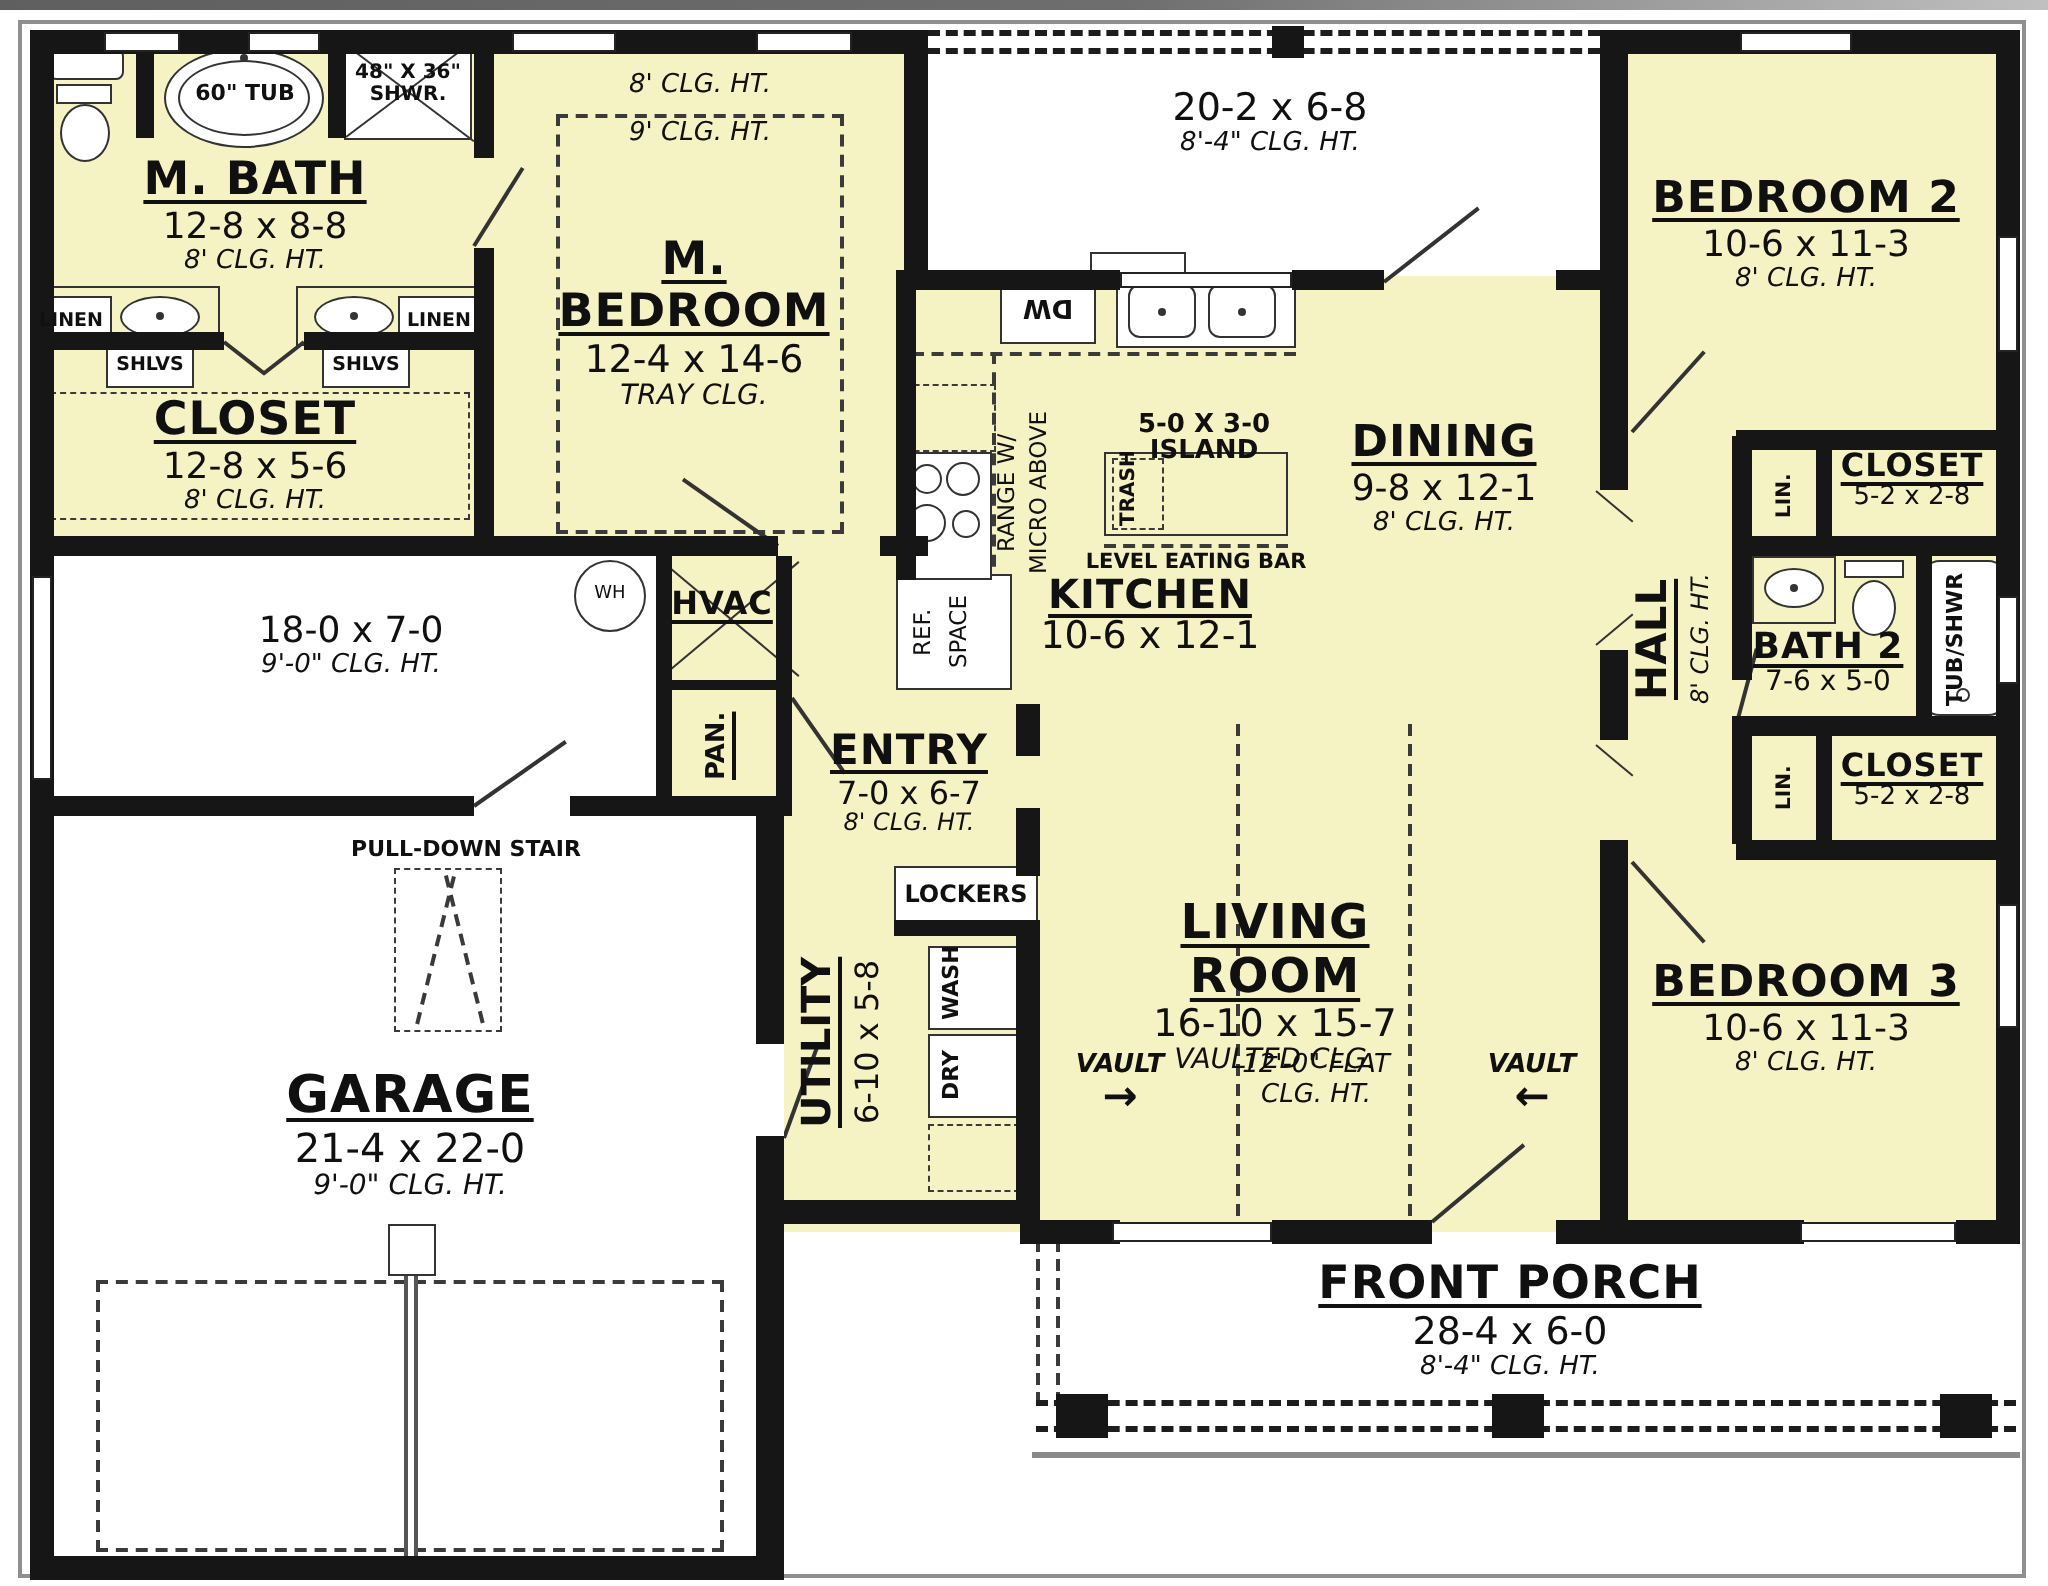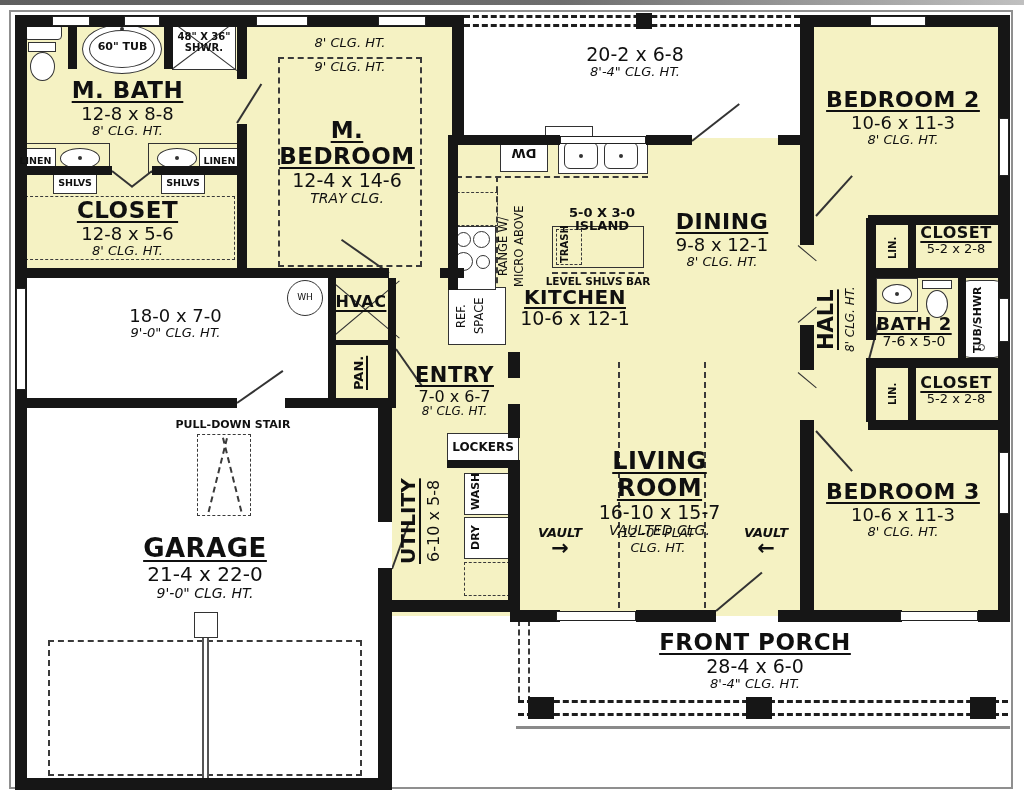--- a/index.html
+++ b/index.html
@@ -251,32 +251,32 @@
   <div class="lbl" style="left:652px;top:210px;width:140px">
     <div class="t" style="font-size:22px">DINING</div>
     <div style="font-size:18px">9-8 x 12-1</div>
     <div class="c" style="font-size:13px">8' CLG. HT.</div>
   </div>
   <div class="lbl" style="left:490px;top:286px;width:170px">
     <div class="t" style="font-size:20px">KITCHEN</div>
     <div style="font-size:19px">10-6 x 12-1</div>
   </div>
   <div class="inlbl" style="left:542px;top:206px;width:120px;font-size:13px">5-0 X 3-0 ISLAND</div>
-  <div class="inlbl" style="left:540px;top:276px;width:116px;font-size:10.5px">LEVEL SHLVS BAR</div>
+  <div class="inlbl" style="left:540px;top:276px;width:116px;font-size:10.5px">LEVEL EATING BAR</div>
   <div class="lbl" style="left:88px;top:306px;width:175px">
     <div style="font-size:18px">18-0 x 7-0</div>
     <div class="c" style="font-size:13px">9'-0" CLG. HT.</div>
   </div>
   <div class="inlbl t" style="left:330px;top:294px;width:62px;font-size:16px">HVAC</div>
   <div class="lbl" style="left:392px;top:364px;width:125px">
     <div class="t" style="font-size:21px">ENTRY</div>
     <div style="font-size:16px">7-0 x 6-7</div>
     <div class="c" style="font-size:12px">8' CLG. HT.</div>
   </div>
-  <div class="lbl" style="left:572px;top:448px;width:175px">
+  <div class="lbl" style="left:550px;top:448px;width:175px">
     <div class="t" style="font-size:24px">LIVING ROOM</div>
     <div style="font-size:19px">16-10 x 15-7</div>
     <div class="c" style="font-size:14px">VAULTED CLG.</div>
   </div>
   <div class="lbl" style="left:530px;top:526px;width:60px">
     <div class="c" style="font-size:13px;font-weight:bold">VAULT</div>
     <span class="arrow">→</span>
   </div>
   <div class="lbl c" style="left:612px;top:526px;width:92px;font-size:13px">
     <div>12'-0" FLAT</div>

